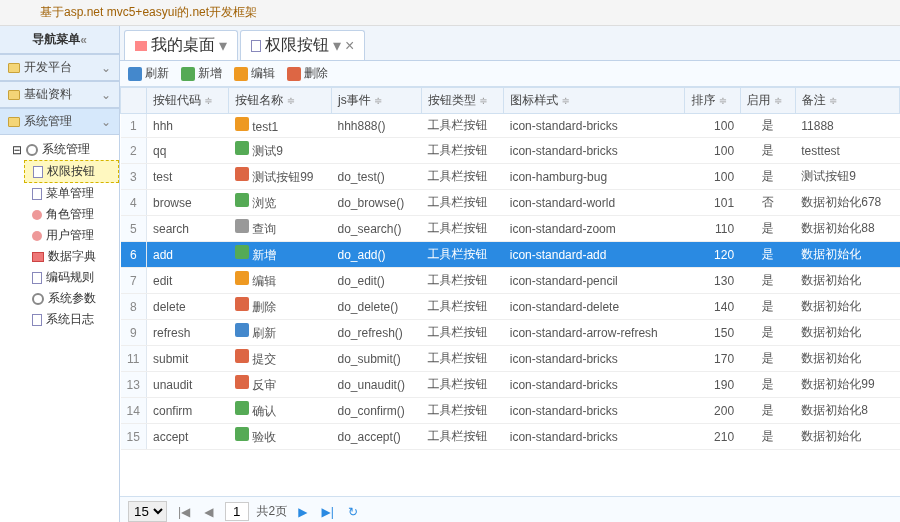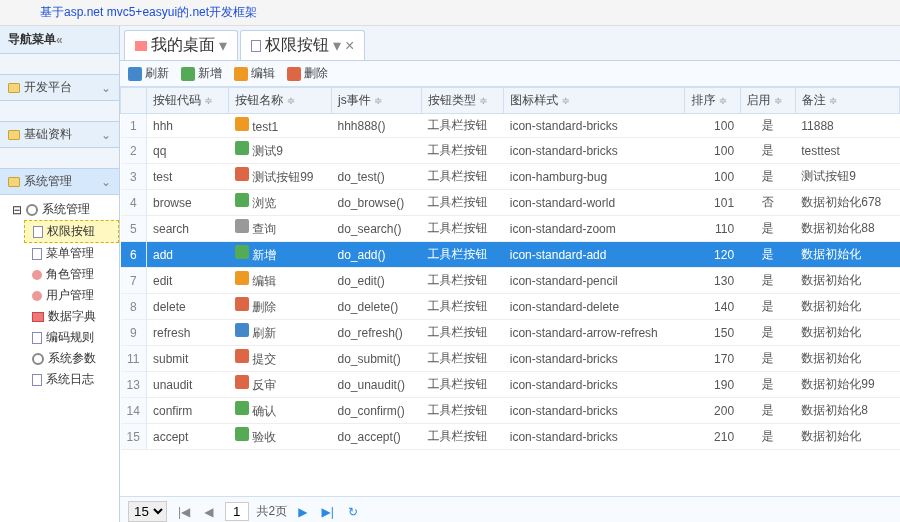--- a/index.html
+++ b/index.html
@@ -1,21 +1,21 @@
 <!DOCTYPE html>
 <html><head>
 <meta charset="utf-8">
 <style>
 * { box-sizing: border-box; margin: 0; padding: 0; }
 body { font-family: "Microsoft YaHei", Arial, sans-serif; font-size: 12px; color: #333; background: #fff; width: 900px; height: 522px; overflow: hidden; }
-.header { background: #f5f5f5; border-bottom: 1px solid #ddd; padding: 4px 40px; color: #1d4ed8; font-size: 12px; }
+.header { background: #f5f5f5; border-bottom: 1px solid #ddd; padding: 4px 40px; color: #a16207; font-size: 12px; }
 .layout { display: flex; height: calc(100% - 22px); }
 .sidebar { width: 120px; background: #f0f5fb; border-right: 1px solid #c0d2e8; display: flex; flex-direction: column; }
-.nav-title { background: #e6f0fb; padding: 5px 8px; font-weight: bold; border-bottom: 1px solid #c0d2e8; display: flex; justify-content: flex-start; align-items: center; }
-.panel-header { background: #e6f0fb; padding: 4px 8px; border-bottom: 1px solid #c0d2e8; border-top: 1px solid #c0d2e8; display: flex; align-items: center; gap: 4px; color: #444; margin-top: 20px; }
+.nav-title { background: #e6f0fb; padding: 5px 8px; font-weight: bold; border-bottom: 1px solid #c0d2e8; display: flex; justify-content: center; align-items: center; }
+.panel-header { background: #e6f0fb; padding: 4px 8px; border-bottom: 1px solid #c0d2e8; border-top: 1px solid #c0d2e8; display: flex; align-items: center; gap: 4px; color: #444; }
 .panel-header.active { background: #d6e8fb; }
 .tree { padding: 4px 0 4px 8px; background: #fff; flex: 1; }
 .tree-node { padding: 2px 4px; display: flex; align-items: center; gap: 4px; cursor: pointer; }
 .tree-sub { margin-left: 16px; }
 .tree-leaf { padding: 2px 4px 2px 8px; display: flex; align-items: center; gap: 4px; cursor: pointer; font-size: 12px; }
 .tree-leaf.selected { background: #fff8c0; border: 1px dashed #d4b400; }
 .main { flex: 1; display: flex; flex-direction: column; overflow: hidden; }
 .tabs { background: #f0f5fb; border-bottom: 1px solid #c0d2e8; display: flex; padding: 4px 4px 0 4px; gap: 2px; }
 .tab { background: #fff; border: 1px solid #c0d2e8; border-bottom: none; padding: 4px 10px; display: flex; align-items: center; gap: 4px; border-radius: 3px 3px 0 0; font-size: 16px; }
 .tab .close { color: #888; cursor: pointer; }

